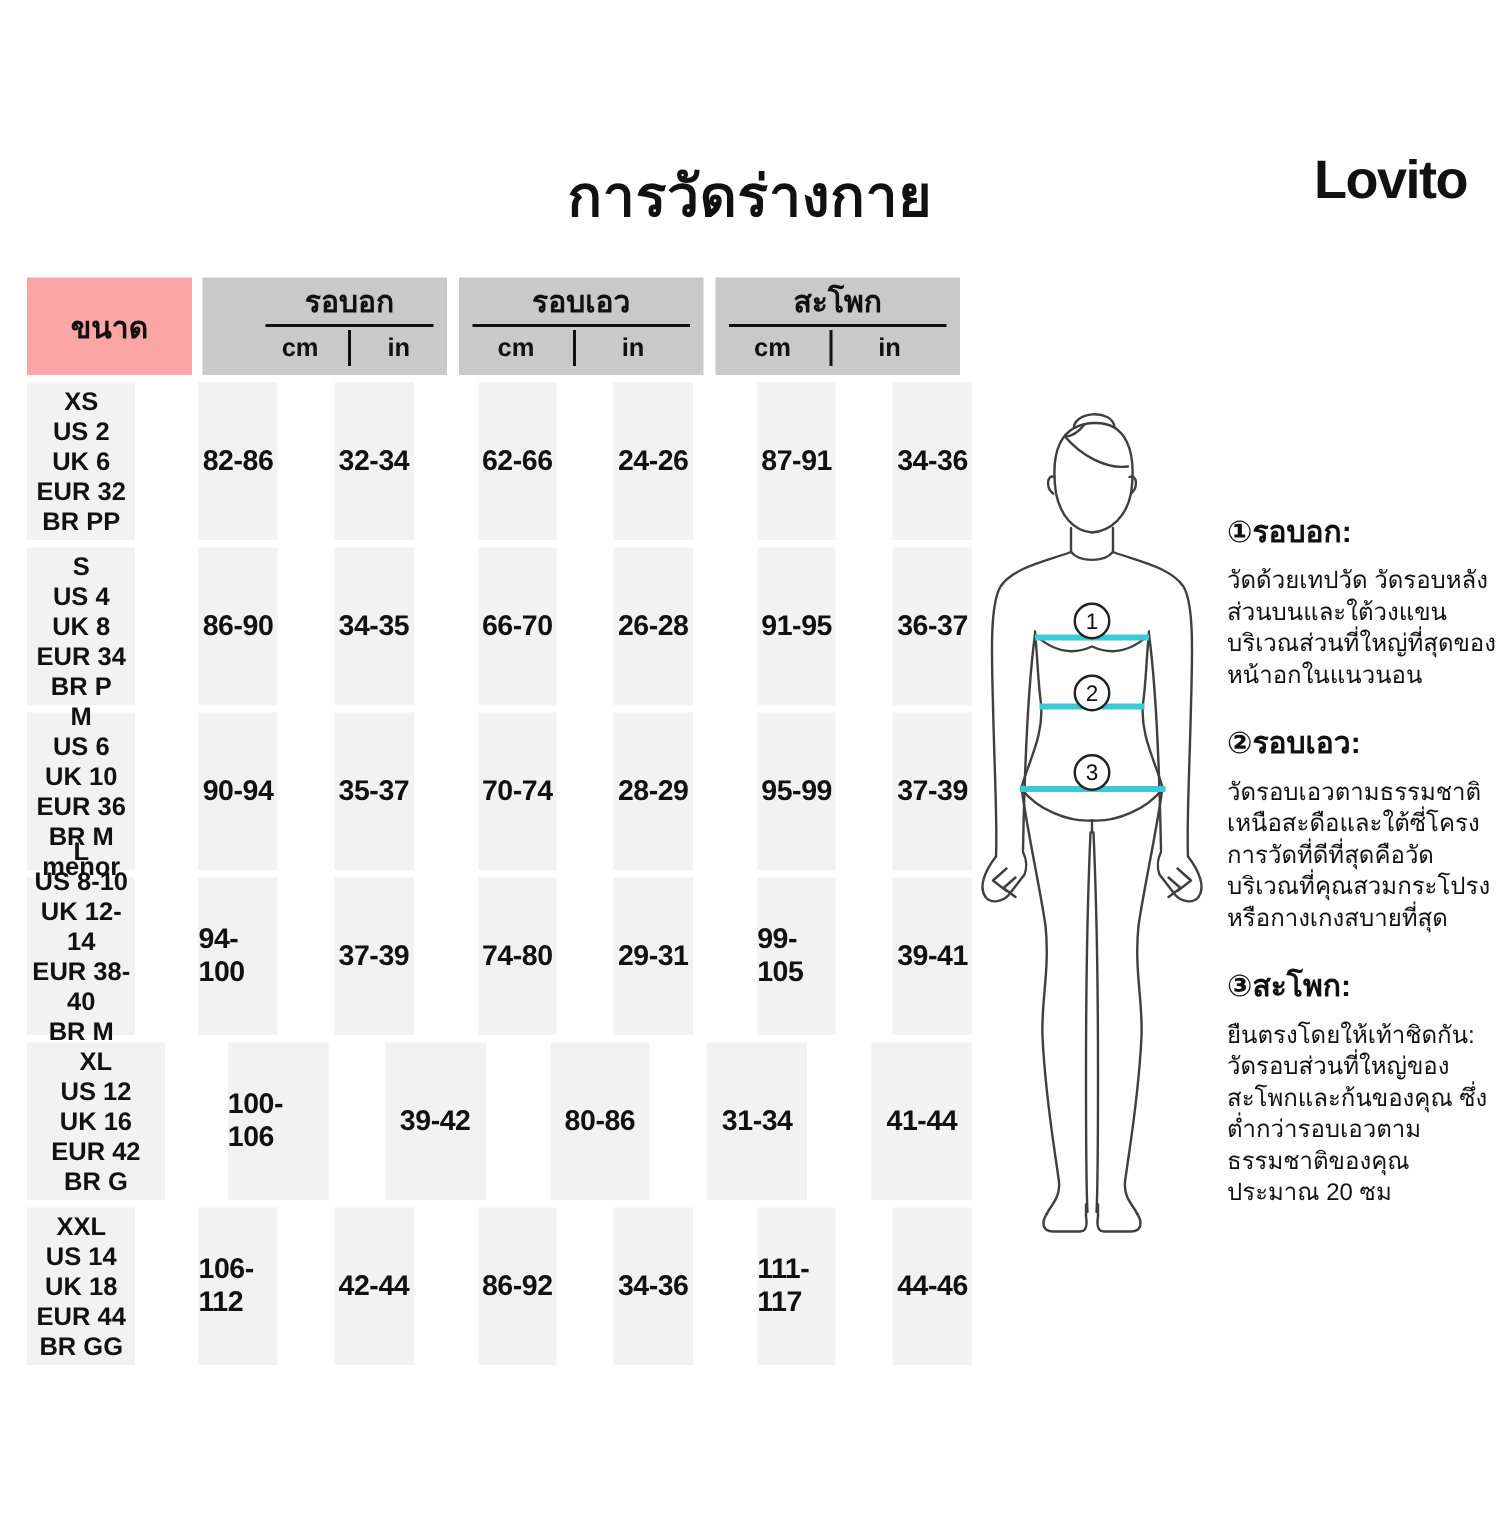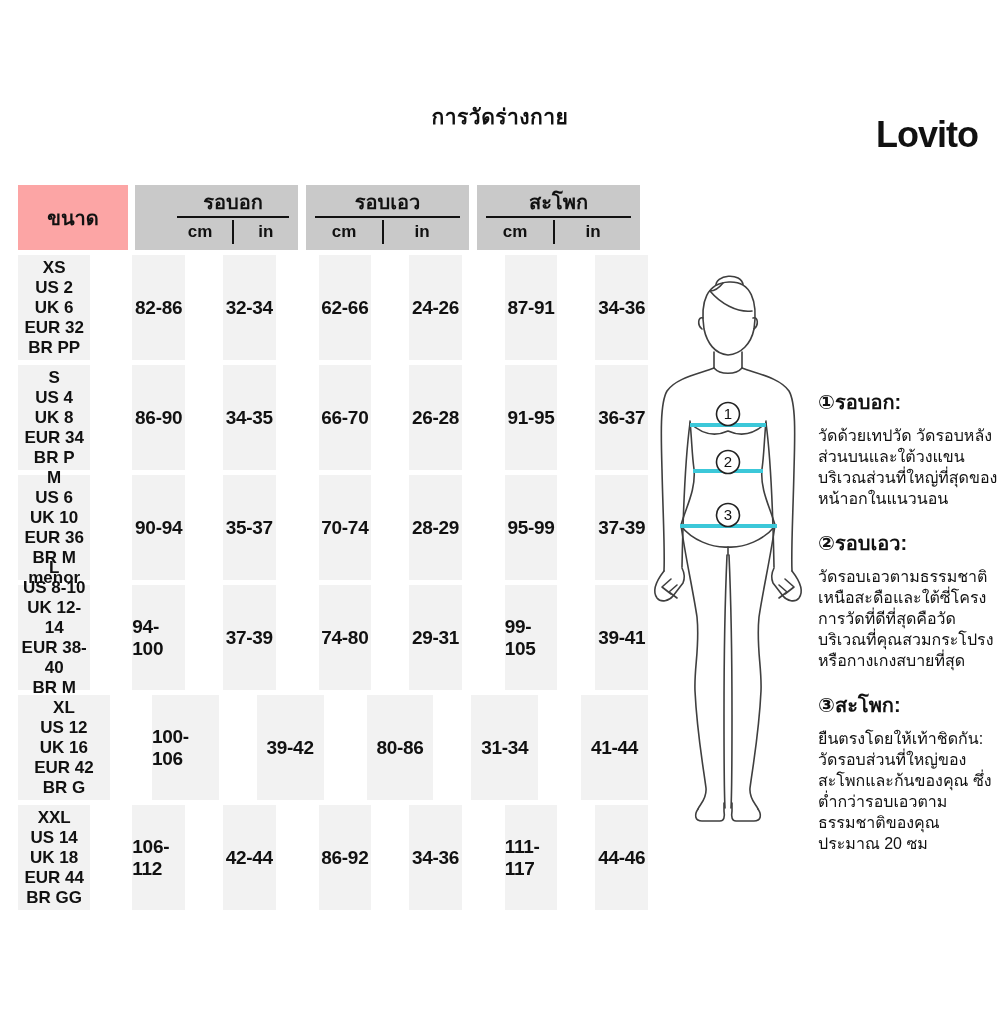--- a/index.html
+++ b/index.html
@@ -2,22 +2,22 @@
 <html><head>
 <meta charset="utf-8">
 <style>
   * { margin:0; padding:0; box-sizing:border-box; }
   html,body { background:#ffffff; }
   body { font-family:"Liberation Sans","DejaVu Sans",sans-serif; color:#111; }
   .canvas { position:relative; width:1000px; height:1025px; background:#fff; overflow:hidden; }
 
   
   .page-title { position:absolute; top:100px; left:0; right:0; text-align:center;
-    font-size:21px; font-weight:700; letter-spacing:0.5px; }
-  .brand { position:absolute; top:114px; right:22px; font-size:36px; font-weight:800; letter-spacing:-1px; }
+    font-size:38px; font-weight:700; letter-spacing:0.5px; }
+  .brand { position:absolute; top:99px; right:22px; font-size:36px; font-weight:800; letter-spacing:-1px; }
 
   
   .size-table { position:absolute; left:18px; top:185px; width:630px; }
   .thead { display:flex; margin-bottom:5px; }
   .hsize { width:110px; height:65px; background:#fca5a5; display:flex; align-items:center; justify-content:center;
     font-size:20px; font-weight:700; }
   .hgroup { width:163px; height:65px; background:#c9c9c9; margin-left:8px; padding-top:5px; }
   .hgroup.first { margin-left:7px;padding-left:33px; }
   .hlabel { text-align:center; font-size:20px; font-weight:700; line-height:24px; }
   .hrule { height:2px; background:#111; margin:2px 9px 0 9px; }
@@ -35,21 +35,21 @@
   .trow > :nth-child(3){ margin-left:3px; }
   .trow > :nth-child(4){ margin-left:8px; }
   .trow > :nth-child(5){ margin-left:3px; }
   .trow > :nth-child(6){ margin-left:8px; }
   .trow > :nth-child(7){ margin-left:3px; }
 
   
   .figure-wrap { position:absolute; left:640px; top:255px; width:176px; height:575px; }
 
   
-  .guide { position:absolute; left:818px; top:338px; width:180px;margin-top:48px; }
+  .guide { position:absolute; left:818px; top:338px; width:180px; }
   .guide-section { margin-bottom:18px; }
   .guide-heading { font-size:20px; font-weight:700; margin-bottom:7px; }
   .guide-body { font-size:16px; font-weight:400; line-height:21px; }
 </style>
 </head>
 <body>
 
 <div class="canvas">
 
   <div class="page-title">การวัดร่างกาย</div>

